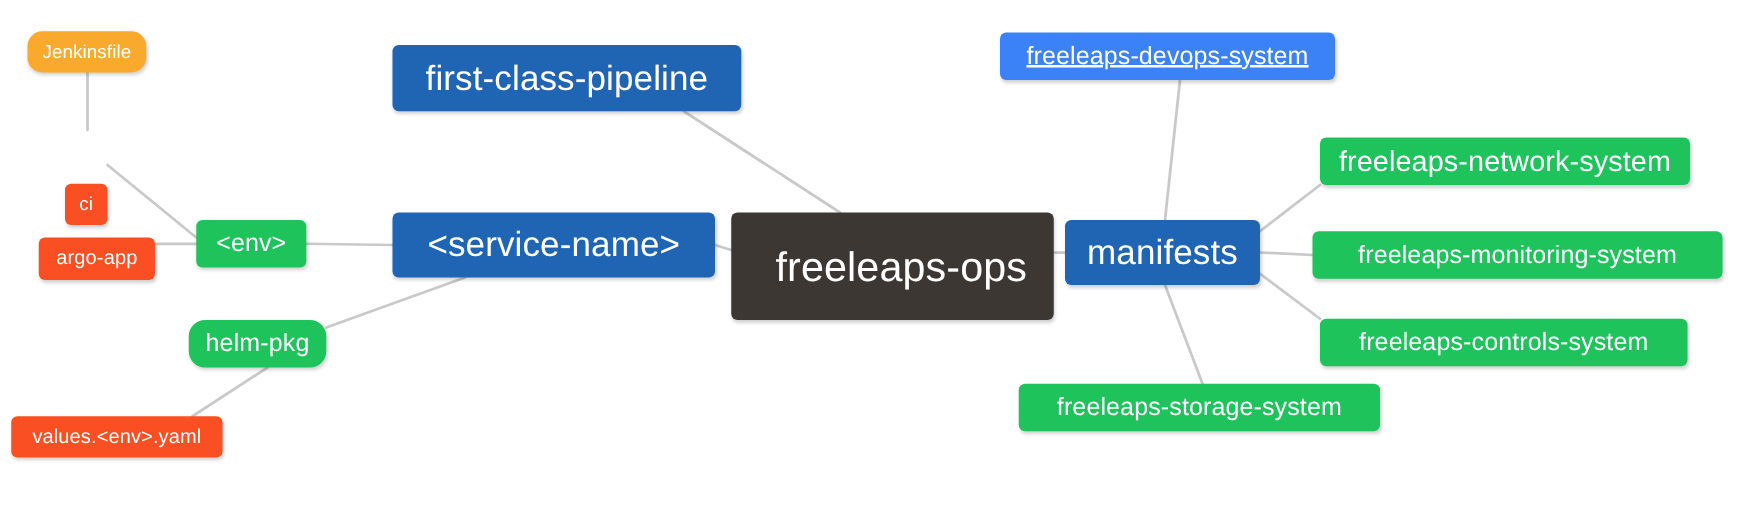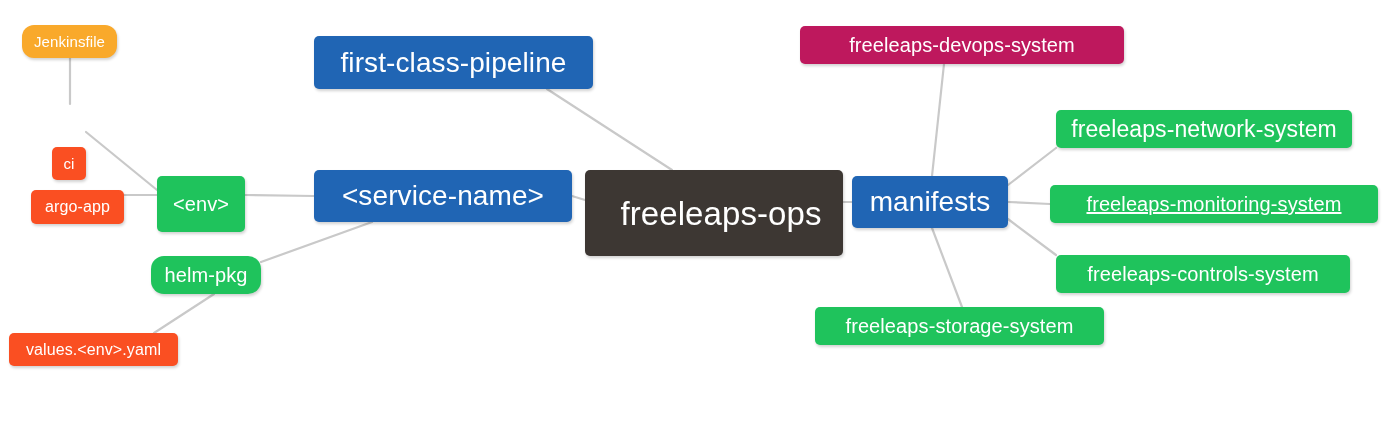--- a/index.html
+++ b/index.html
@@ -71,48 +71,48 @@
   <div id="node-layer">
       <div class="node" style="left: 22px; top: 25px; width: 95px; height: 33px; background: rgb(249, 169, 43); font-size: 15px; border-radius: 12px;">
         <span>Jenkinsfile</span>
       </div>
       <div class="node" style="left: 52px; top: 104px; width: 34px; height: 33px; background: rgb(250, 79, 34); font-size: 15px; margin-top: 43px;">
         <span>ci</span>
       </div>
       <div class="node" style="left: 31px; top: 190px; width: 93px; height: 34px; background: rgb(250, 79, 34); font-size: 16px;">
         <span>argo-app</span>
       </div>
-      <div class="node" style="left: 157px; top: 176px; width: 88px; height: 56px; background: rgb(31, 195, 92); font-size: 20px;">
+      <div class="node" style="left: 157px; top: 176px; width: 88px; height: 38px; background: rgb(31, 195, 92); font-size: 20px;">
         <span>&lt;env&gt;</span>
       </div>
       <div class="node" style="left: 151px; top: 256px; width: 110px; height: 38px; background: rgb(31, 195, 92); font-size: 20px; border-radius: 13px;">
         <span>helm-pkg</span>
       </div>
       <div class="node" style="left: 9px; top: 333px; width: 169px; height: 33px; background: rgb(250, 79, 34); font-size: 16px;">
         <span>values.&lt;env&gt;.yaml</span>
       </div>
       <div class="node" style="left: 314px; top: 170px; width: 258px; height: 52px; background: rgb(32, 101, 180); font-size: 28px;">
         <span>&lt;service-name&gt;</span>
       </div>
       <div class="node" style="left: 314px; top: 36px; width: 279px; height: 53px; background: rgb(32, 101, 180); font-size: 28px;">
         <span>first-class-pipeline</span>
       </div>
       <div class="node" style="left: 585px; top: 170px; width: 258px; height: 86px; background: rgb(61, 55, 51); font-size: 33px; padding-left: 24px;">
         <span>freeleaps-ops</span>
       </div>
       <div class="node" style="left: 852px; top: 176px; width: 156px; height: 52px; background: rgb(32, 101, 180); font-size: 28px;">
         <span>manifests</span>
       </div>
-      <div class="node" style="left: 800px; top: 26px; width: 324px; height: 38px; background: #be185d; font-size: 20px;">
+      <div class="node" style="left: 800px; top: 26px; width: 268px; height: 38px; background: #3b82f6; font-size: 20px; text-decoration: underline;">
         <span>freeleaps-devops-system</span>
       </div>
       <div class="node" style="left: 1056px; top: 110px; width: 296px; height: 38px; background: rgb(31, 195, 92); font-size: 23px;">
         <span>freeleaps-network-system</span>
       </div>
-      <div class="node" style="left: 1050px; top: 185px; width: 328px; height: 38px; background: rgb(31, 195, 92); font-size: 20px; text-decoration: underline;">
+      <div class="node" style="left: 1050px; top: 185px; width: 328px; height: 38px; background: rgb(31, 195, 92); font-size: 20px;">
         <span>freeleaps-monitoring-system</span>
       </div>
       <div class="node" style="left: 1056px; top: 255px; width: 294px; height: 38px; background: rgb(31, 195, 92); font-size: 20px;">
         <span>freeleaps-controls-system</span>
       </div>
       <div class="node" style="left: 815px; top: 307px; width: 289px; height: 38px; background: rgb(31, 195, 92); font-size: 20px;">
         <span>freeleaps-storage-system</span>
       </div>
     </div>
 </div>

